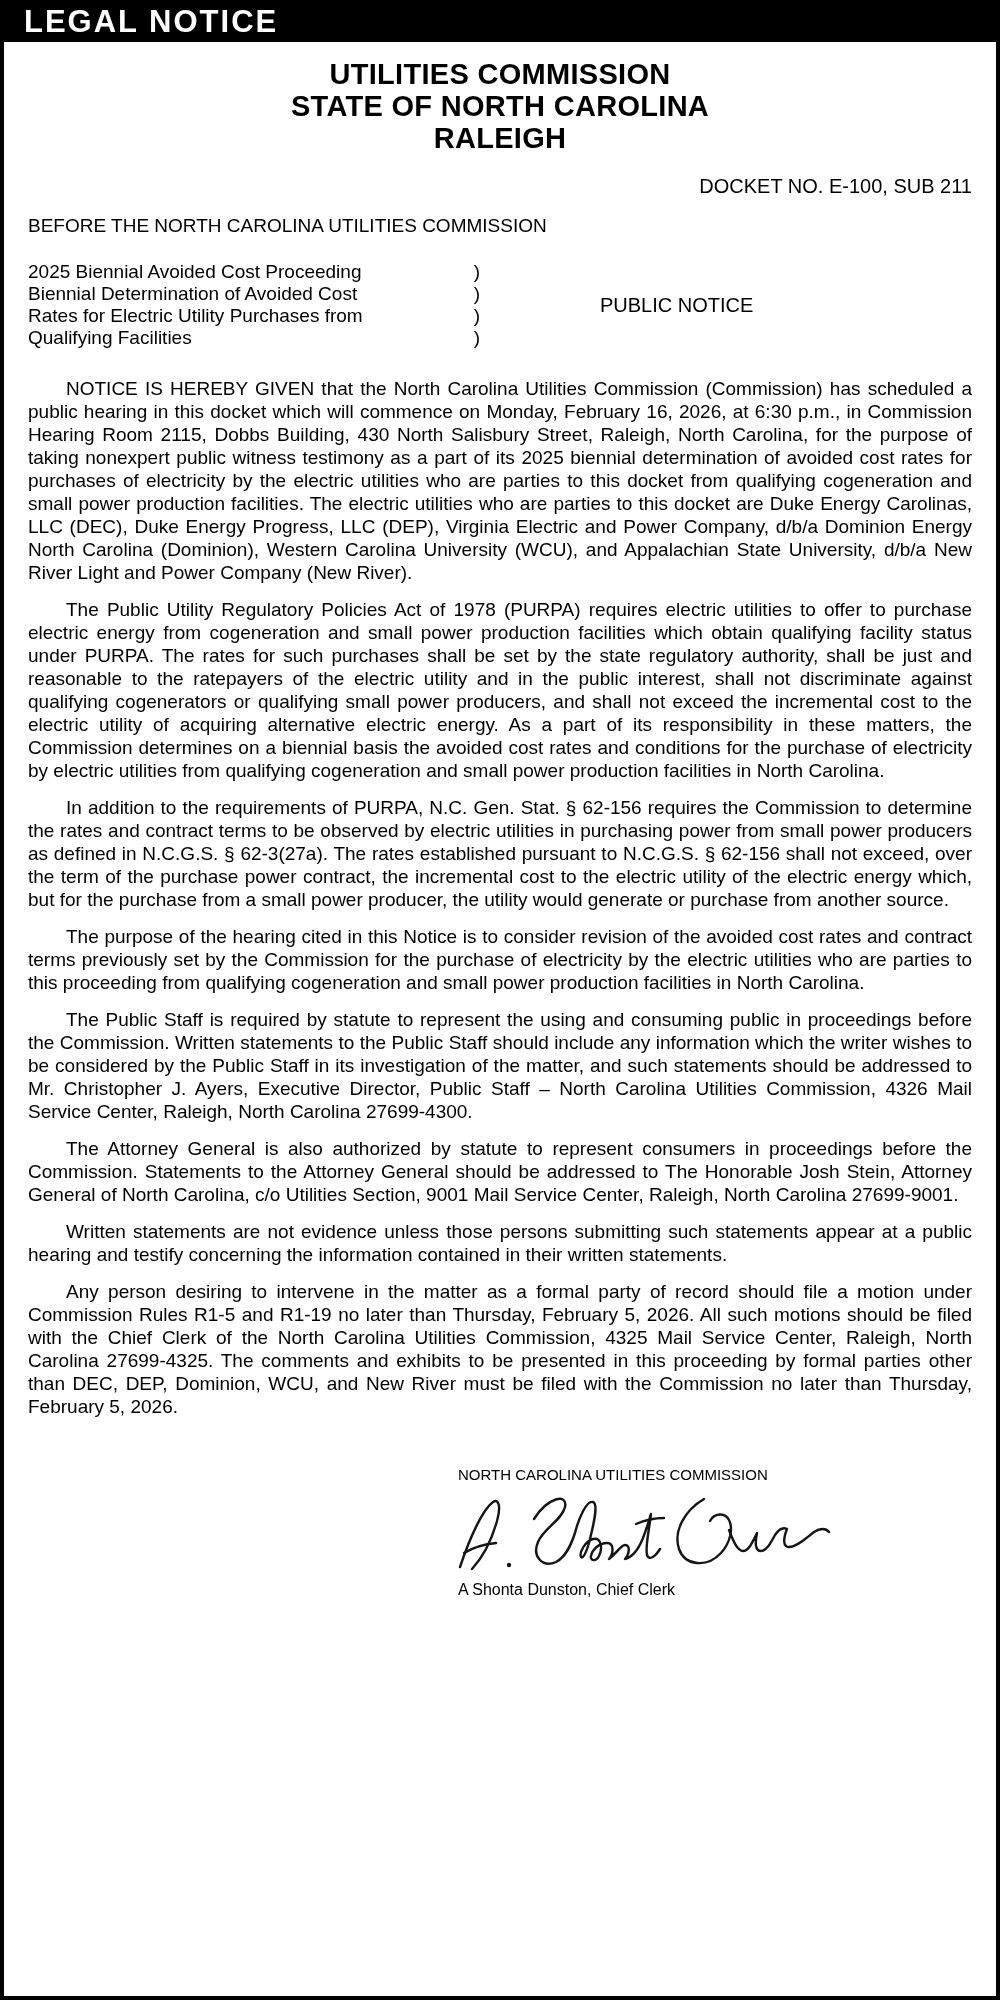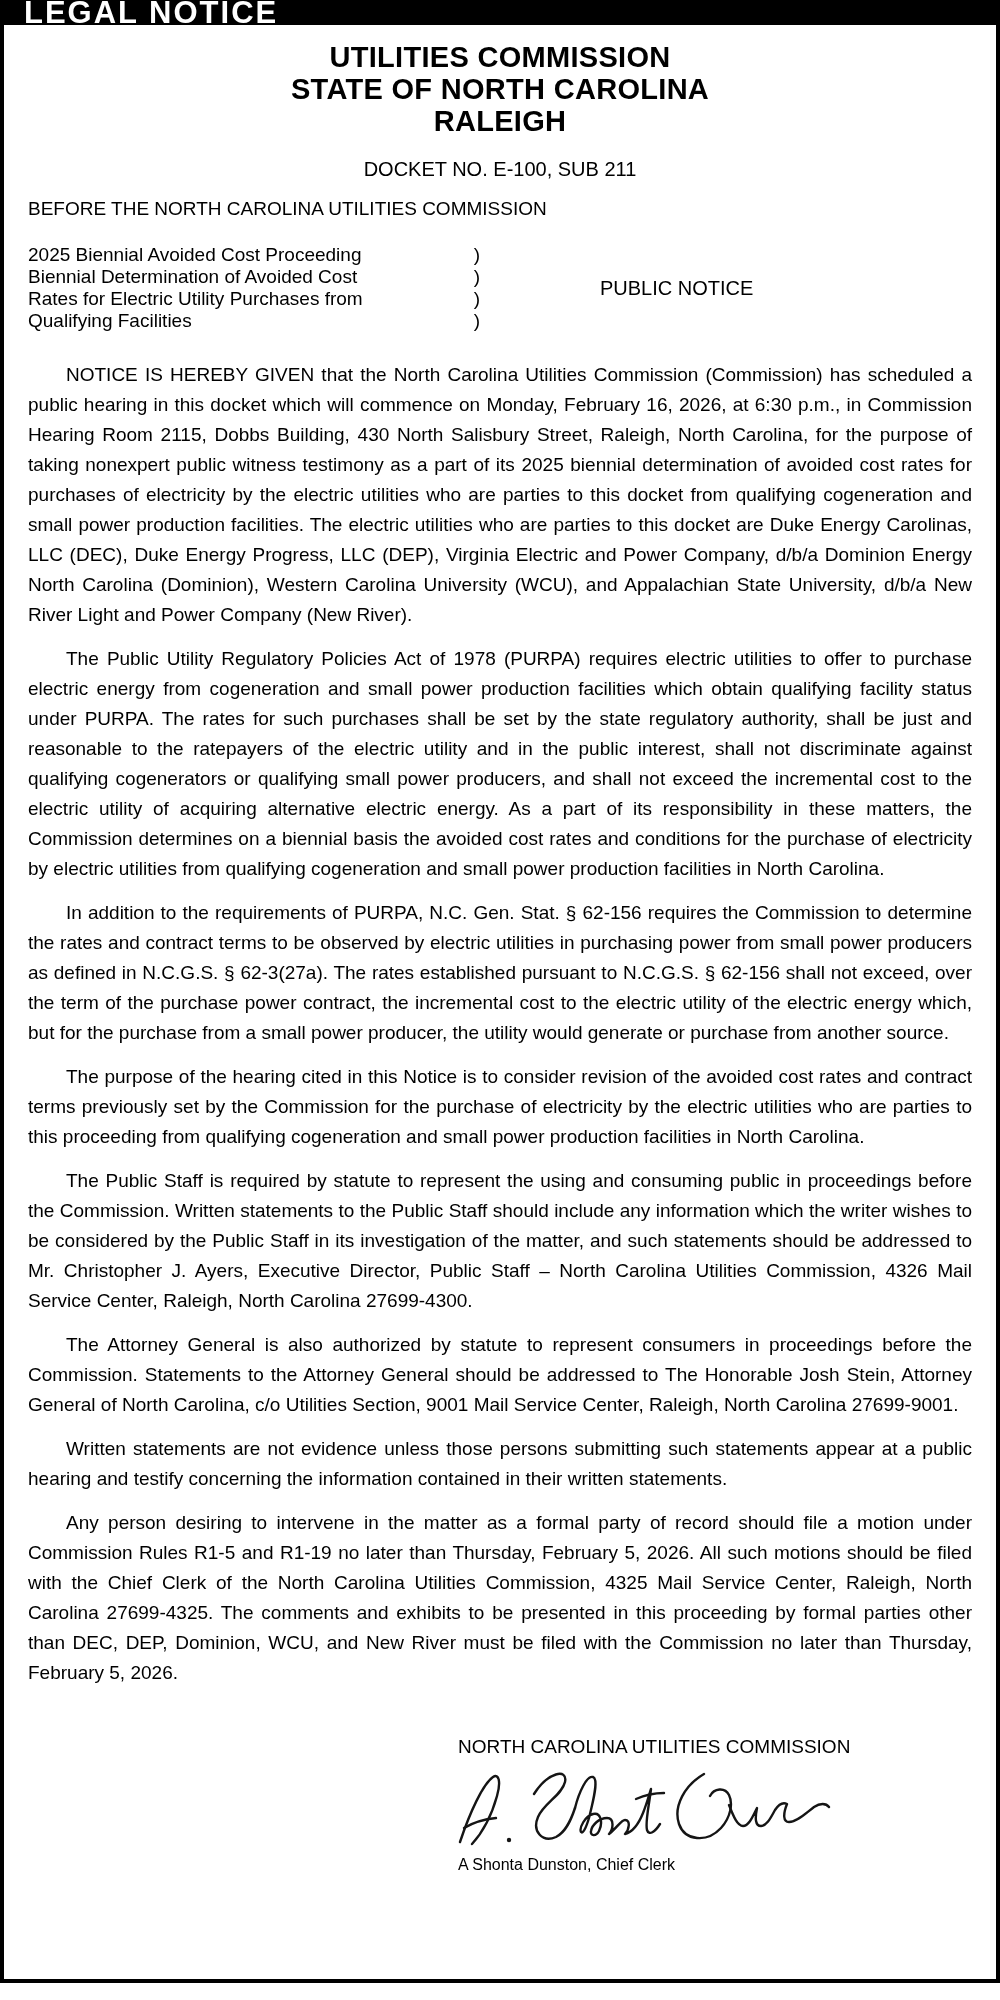--- a/index.html
+++ b/index.html
@@ -1,50 +1,50 @@
 <!DOCTYPE html>
 <html><head>
 <meta charset="utf-8">
 <style>
   html, body { margin: 0; padding: 0; background: #ffffff; }
   .page {
     width: 1000px; height: 2000px; background: #ffffff; color: #000000;
     font-family: "Liberation Sans", sans-serif; position: relative; overflow: hidden;
   }
   .banner {
-    height: 25px; background: #000000; display: flex; align-items: center;
+    height: 42px; background: #000000; display: flex; align-items: center;
     padding-left: 24px; box-sizing: border-box;
   }
   .banner .banner-text {
     color: #ffffff; font-weight: bold; font-size: 31px; letter-spacing: 2px; line-height: 1;
   }
   .frame {
     box-sizing: border-box; height: 1958px;
     border: 4px solid #000000; border-top: none;
     padding: 10px 24px 12px 24px; overflow: hidden;
   }
   .title {
     text-align: center; font-weight: bold; font-size: 29px; line-height: 32px;
     letter-spacing: 0.3px; margin-top: 6px;
   }
-  .docket { text-align: center; font-size: 20px; margin-top: 21px; }
+  .docket { text-align: right; font-size: 20px; margin-top: 21px; }
   .before { font-size: 19px; margin-top: 17px; }
   .caption { display: flex; align-items: center; margin-top: 24px; font-size: 19px; line-height: 22px; }
   .cap-col { width: 452px; flex: 0 0 auto; }
   .cap-title { padding-left: 68px; }
   .cap-row { display: flex; justify-content: space-between; }
   .public-notice { font-size: 20px; margin-left: 120px; }
   .body-par {
-    font-size: 19px; line-height: 30px; text-align: justify; text-indent: 38px;
+    font-size: 19px; line-height: 23px; text-align: justify; text-indent: 38px;
     margin: 14px 0 0 0;
   }
   .first-par { margin-top: 28px; }
   .issued { font-size: 19px; margin: 48px 0 0 0; padding-left: 38px; }
   .dated  { font-size: 19px; margin: 46px 0 0 0; padding-left: 38px; }
-  .org    { font-size: 19px; margin: 48px 0 0 430px; }
+  .org    { font-size: 15px; margin: 48px 0 0 430px; }
   .sig    { margin: 4px 0 0 424px; height: 94px; }
   .signer { font-size: 16px; margin: 0 0 0 430px; }
 </style>
 </head>
 <body>
 
 <div class="page">
 
   <div class="banner">
     <span class="banner-text">LEGAL NOTICE</span>

